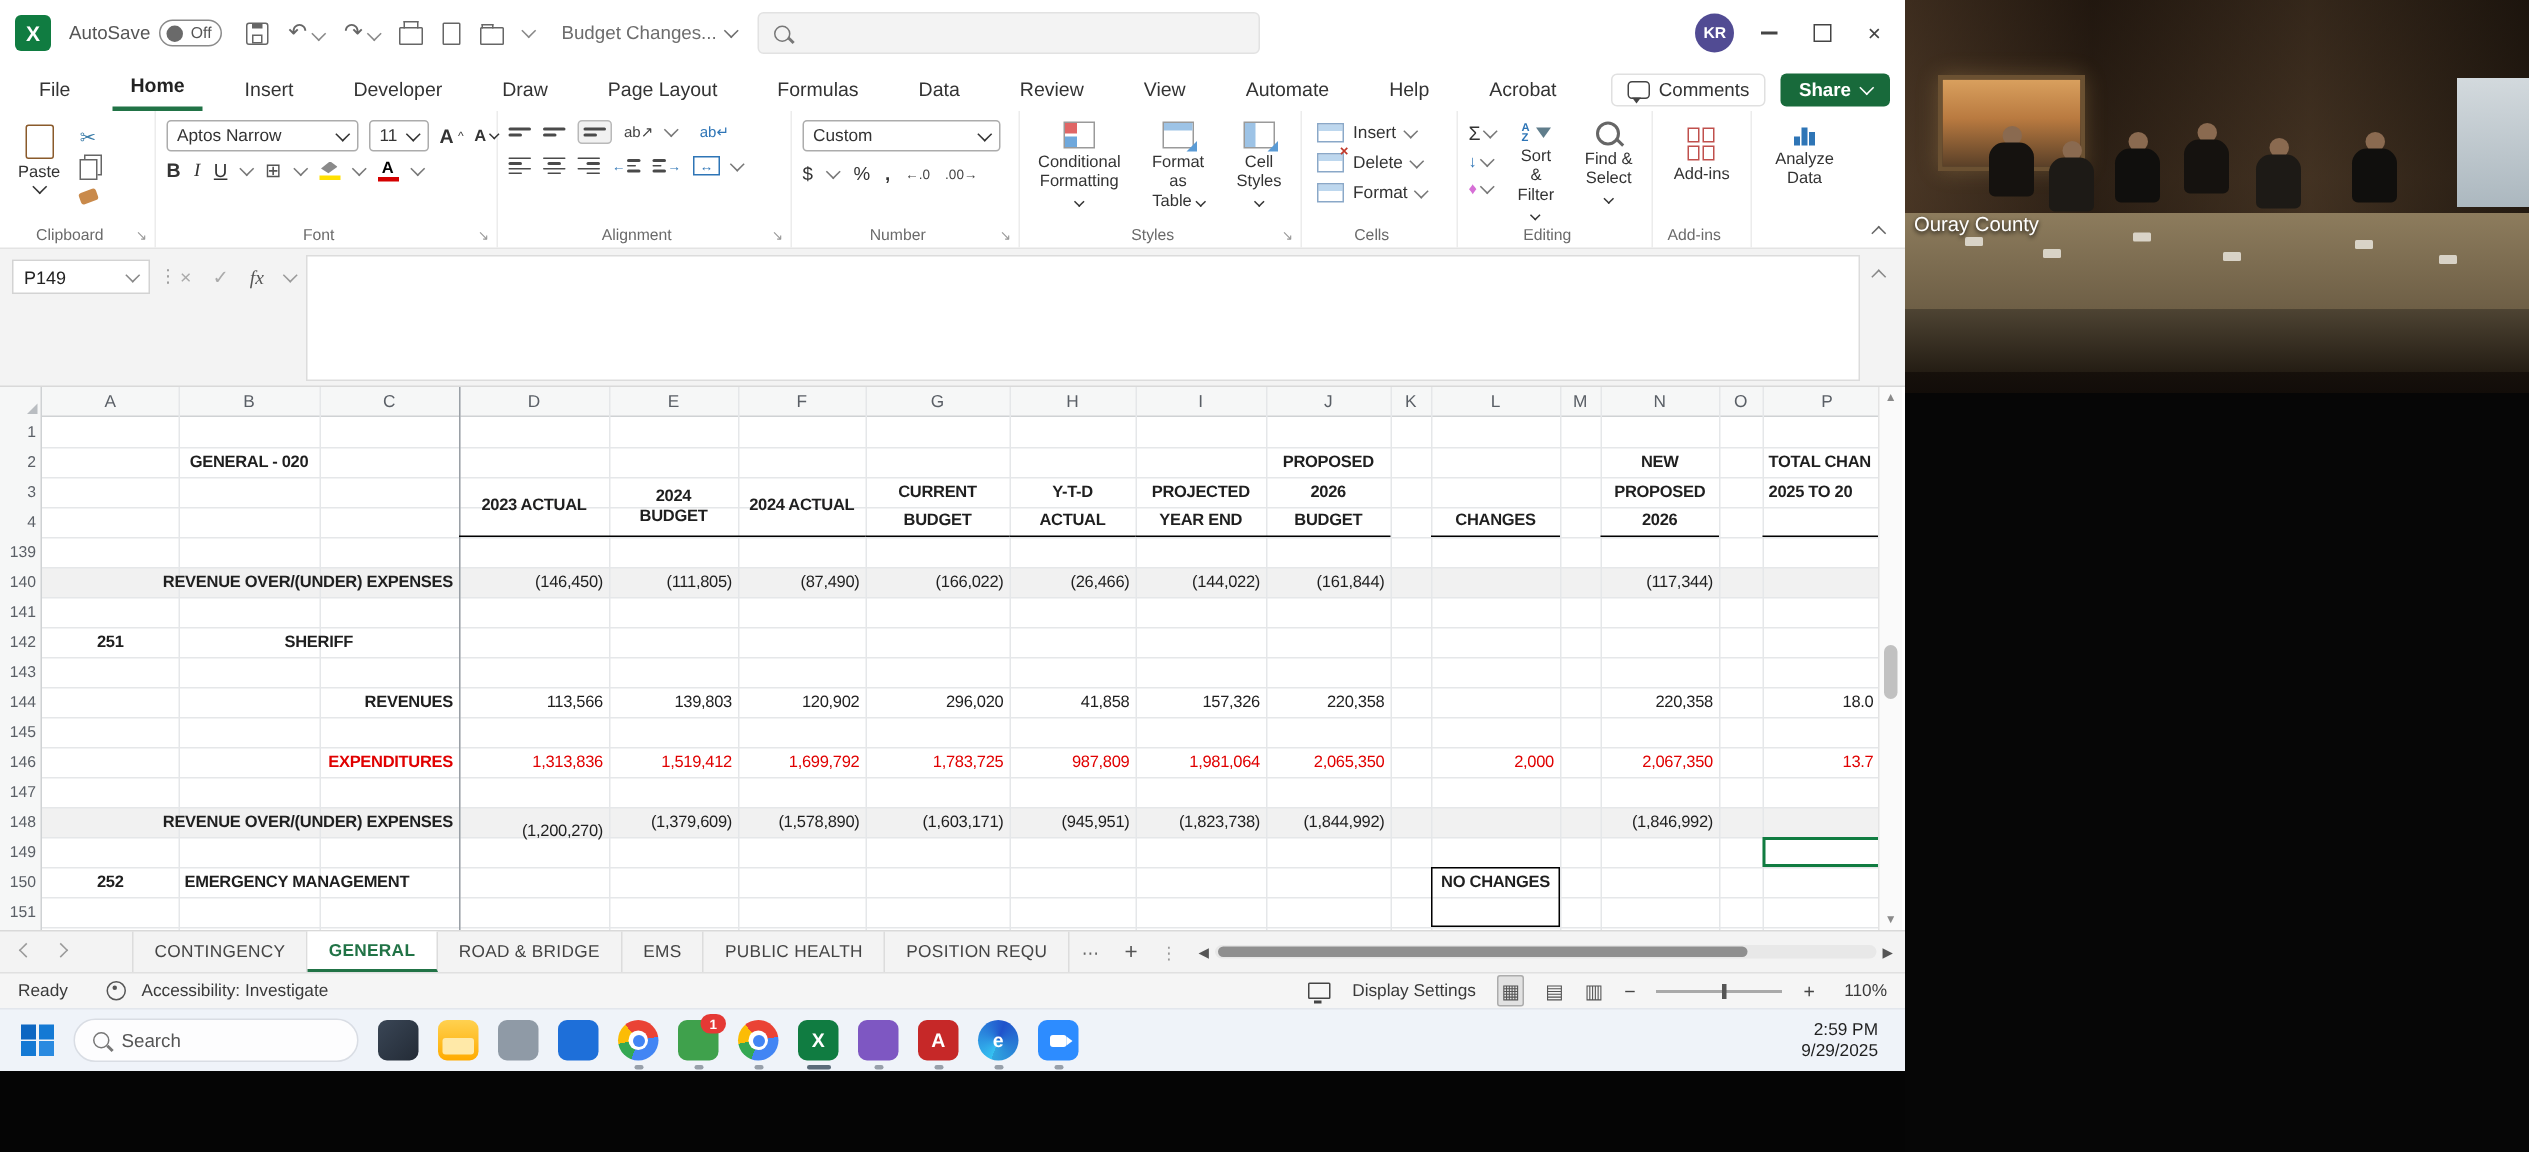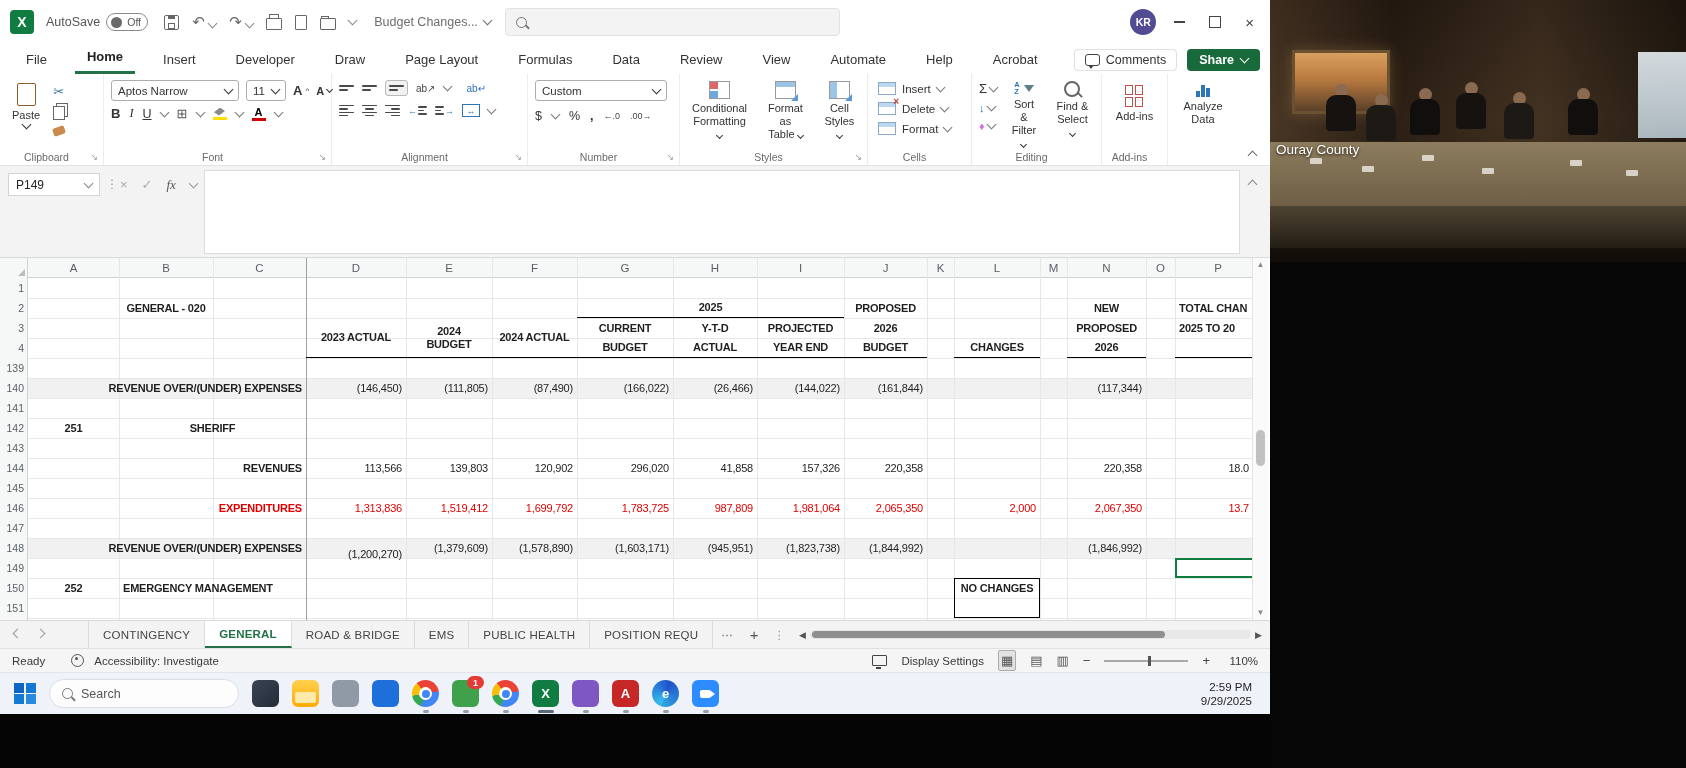--- a/index.html
+++ b/index.html
@@ -580,21 +580,20 @@
         <div class="ch" style="left: 844px; width: 83px;">J</div>
         <div class="ch" style="left: 927px; width: 27px;">K</div>
         <div class="ch" style="left: 954px; width: 86px;">L</div>
         <div class="ch" style="left: 1040px; width: 27px;">M</div>
         <div class="ch" style="left: 1067px; width: 79px;">N</div>
         <div class="ch" style="left: 1146px; width: 29px;">O</div>
         <div class="ch" style="left: 1175px; width: 86px;">P</div>
         <div class="rn" style="top: 20px;">1</div>
         <div class="rn" style="top: 40px;">2</div>
         <div class="cell b al-c" style="left: 119px; top: 40px; width: 94px; height: 20px;">GENERAL - 020</div>
-        <div class="cell b al-c bb" style="left: 577px; top: 40px; width: 267px; height: 20px;">2025</div>
         <div class="cell b al-c" style="left: 844px; top: 40px; width: 83px; height: 20px;">PROPOSED</div>
         <div class="cell b al-c" style="left: 1067px; top: 40px; width: 79px; height: 20px;">NEW</div>
         <div class="cell b" style="left: 1175px; top: 40px; width: 86px; height: 20px;">TOTAL CHAN</div>
         <div class="rn" style="top: 60px;">3</div>
         <div class="cell b al-c bb" style="left: 306px; top: 60px; width: 100px; height: 40px;">2023 ACTUAL</div>
         <div class="cell b al-c bb" style="left: 406px; top: 60px; width: 86px; height: 40px;">2024
 BUDGET</div>
         <div class="cell b al-c bb" style="left: 492px; top: 60px; width: 85px; height: 40px;">2024 ACTUAL</div>
         <div class="cell b al-c" style="left: 577px; top: 60px; width: 96px; height: 20px;">CURRENT</div>
         <div class="cell b al-c" style="left: 673px; top: 60px; width: 84px; height: 20px;">Y-T-D</div>

